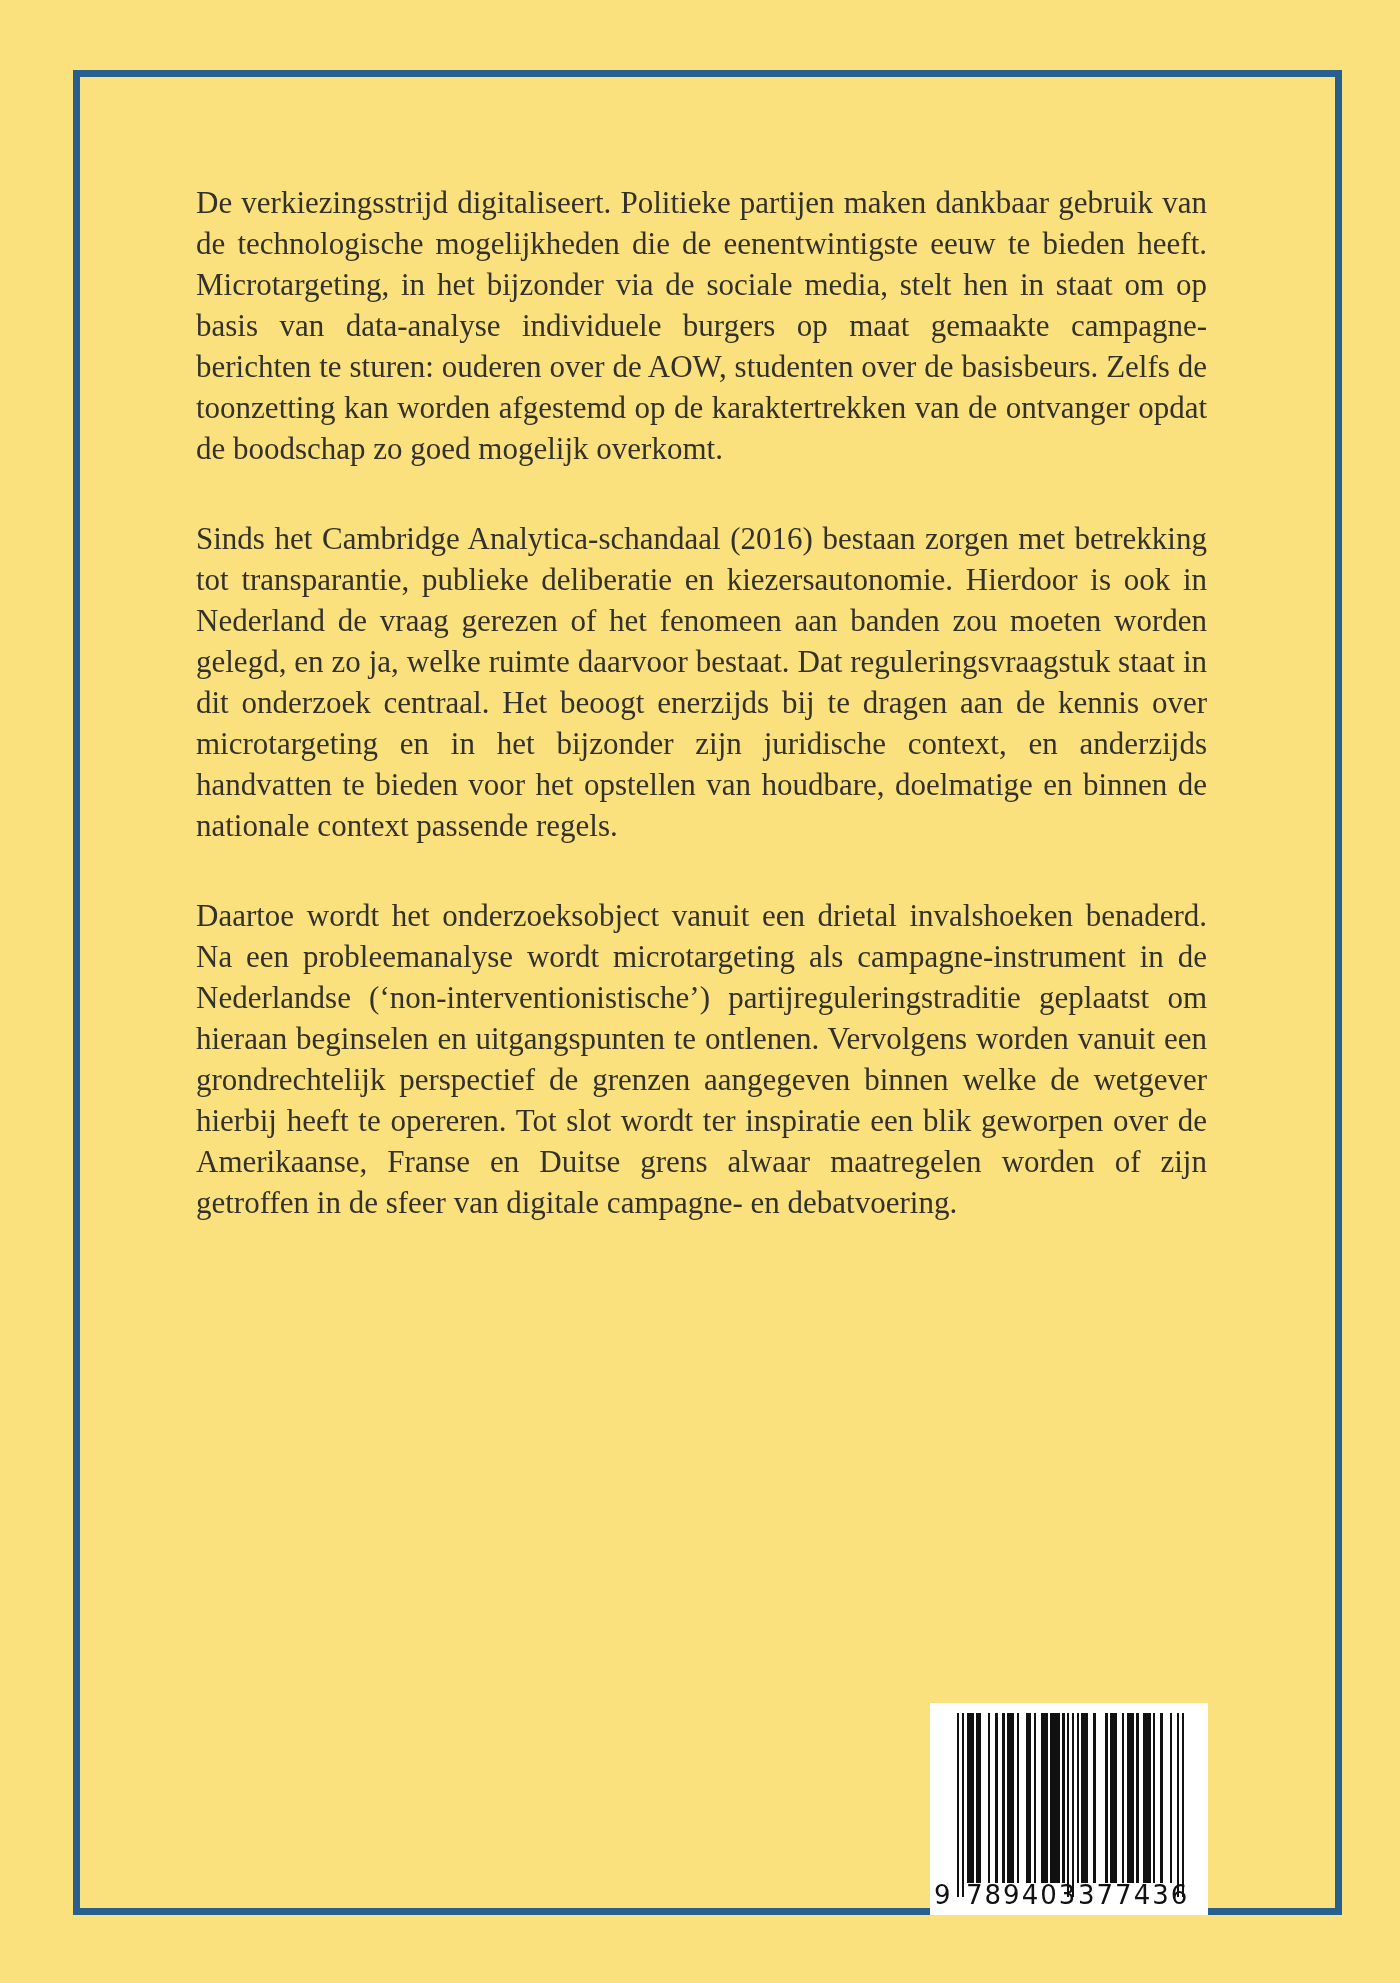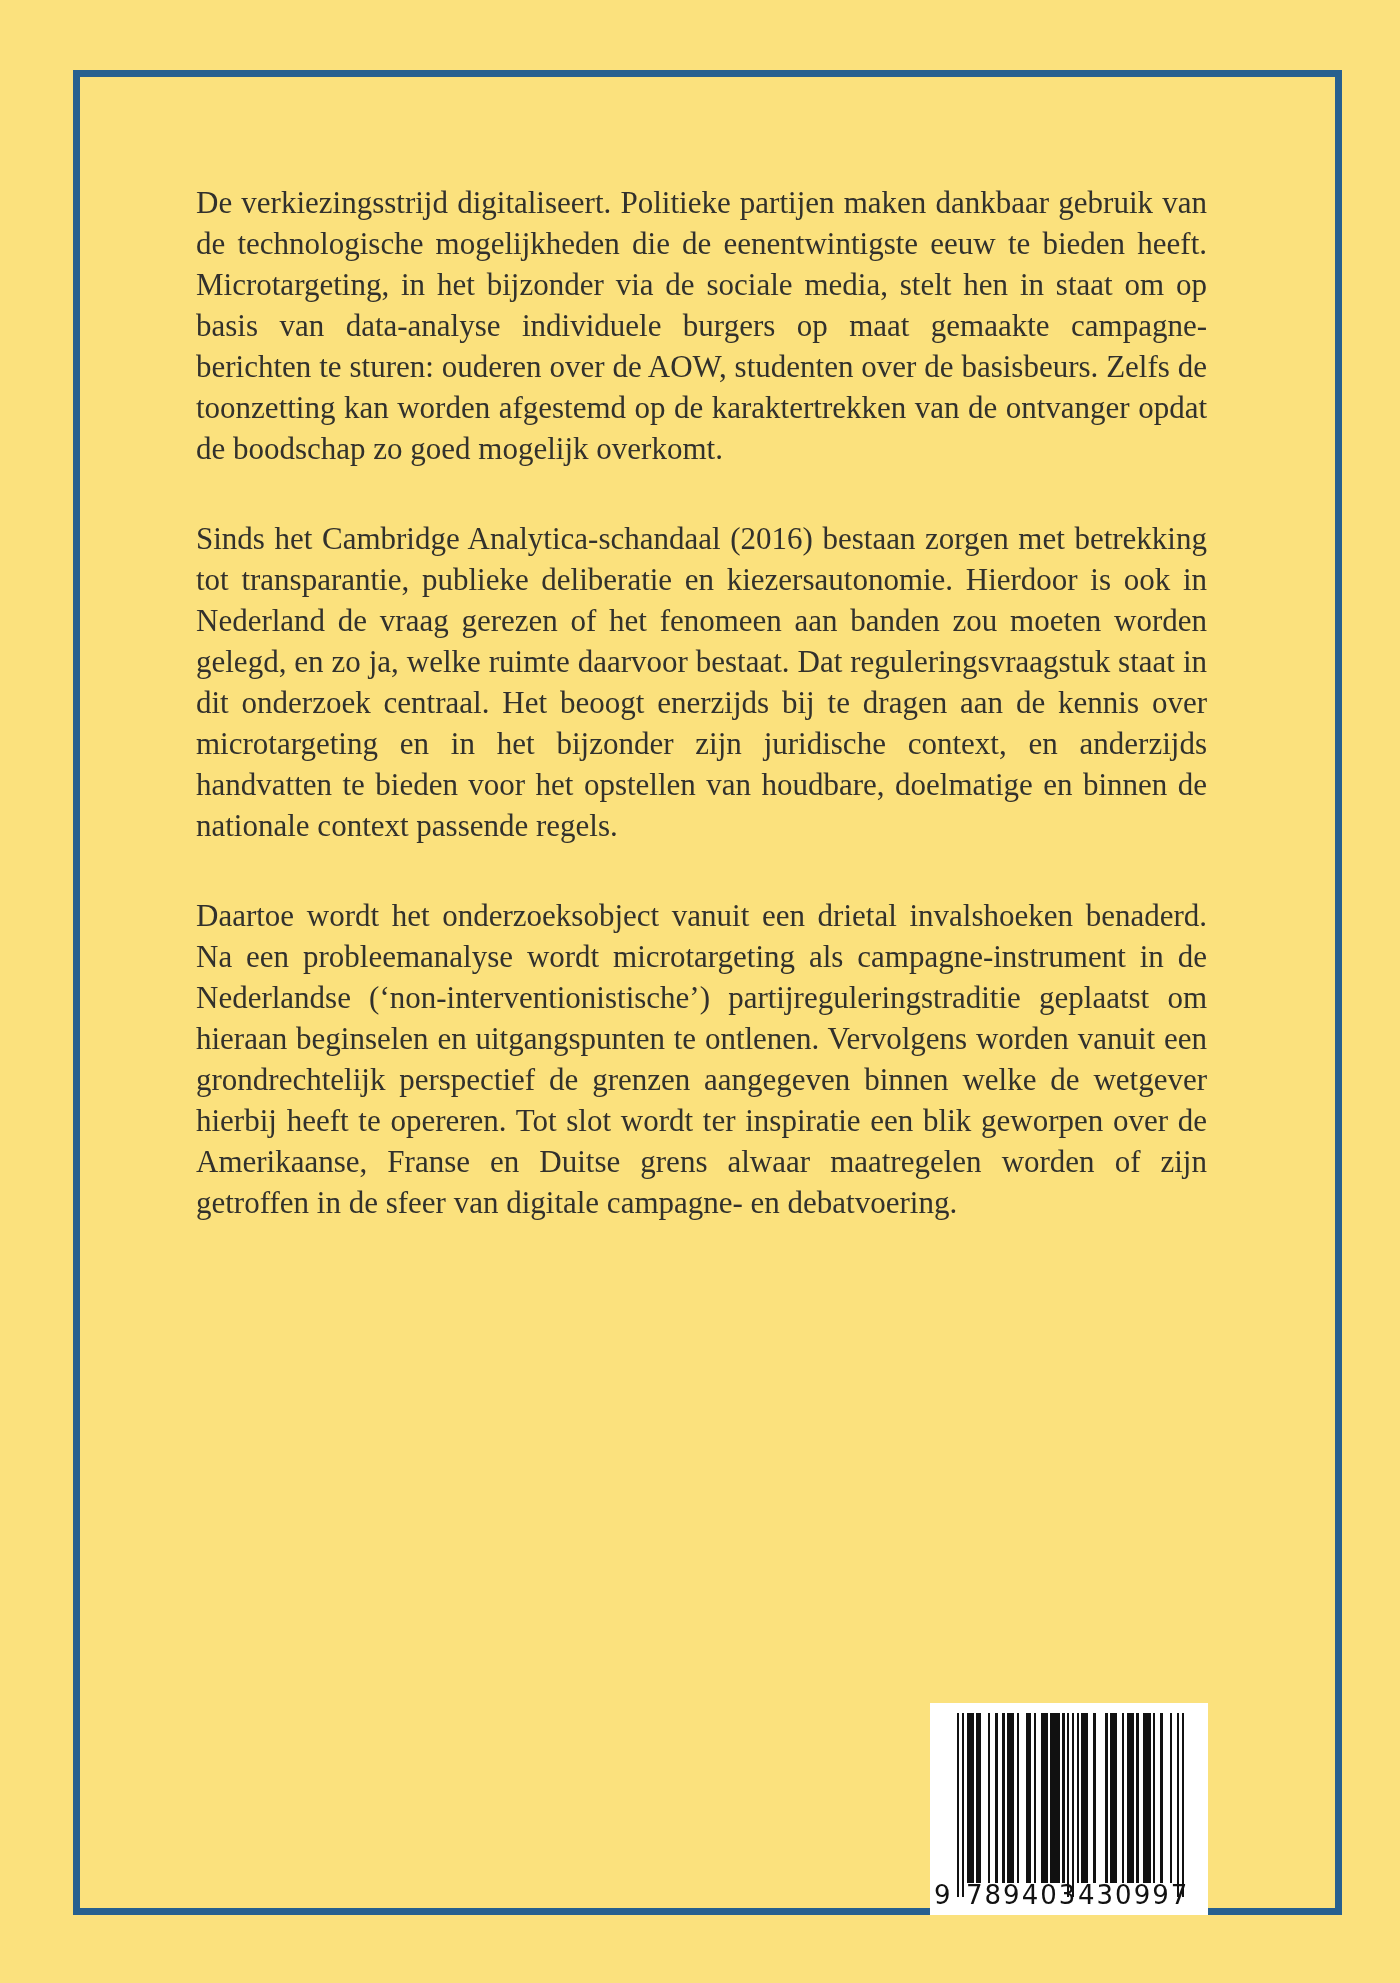--- a/index.html
+++ b/index.html
@@ -161,15 +161,15 @@
       <div style="width: 2.4px; flex: 0 0 auto; height: 170px; background: rgb(17, 17, 17);"></div>
       <div style="width: 2.4px; flex: 0 0 auto; height: 170px; background: transparent;"></div>
       <div style="width: 2.4px; flex: 0 0 auto; height: 170px; background: transparent;"></div>
       <div style="width: 2.4px; flex: 0 0 auto; height: 184px; background: rgb(17, 17, 17);"></div>
       <div style="width: 2.4px; flex: 0 0 auto; height: 184px; background: transparent;"></div>
       <div style="width: 2.4px; flex: 0 0 auto; height: 184px; background: rgb(17, 17, 17);"></div>
     </div>
   <div class="digits">
     <span class="d-lead">9</span>
     <span class="d-g1">789403</span>
-    <span class="d-g2">430997</span>
+    <span class="d-g2">377436</span>
   </div>
 </div>
 
 </body></html>

